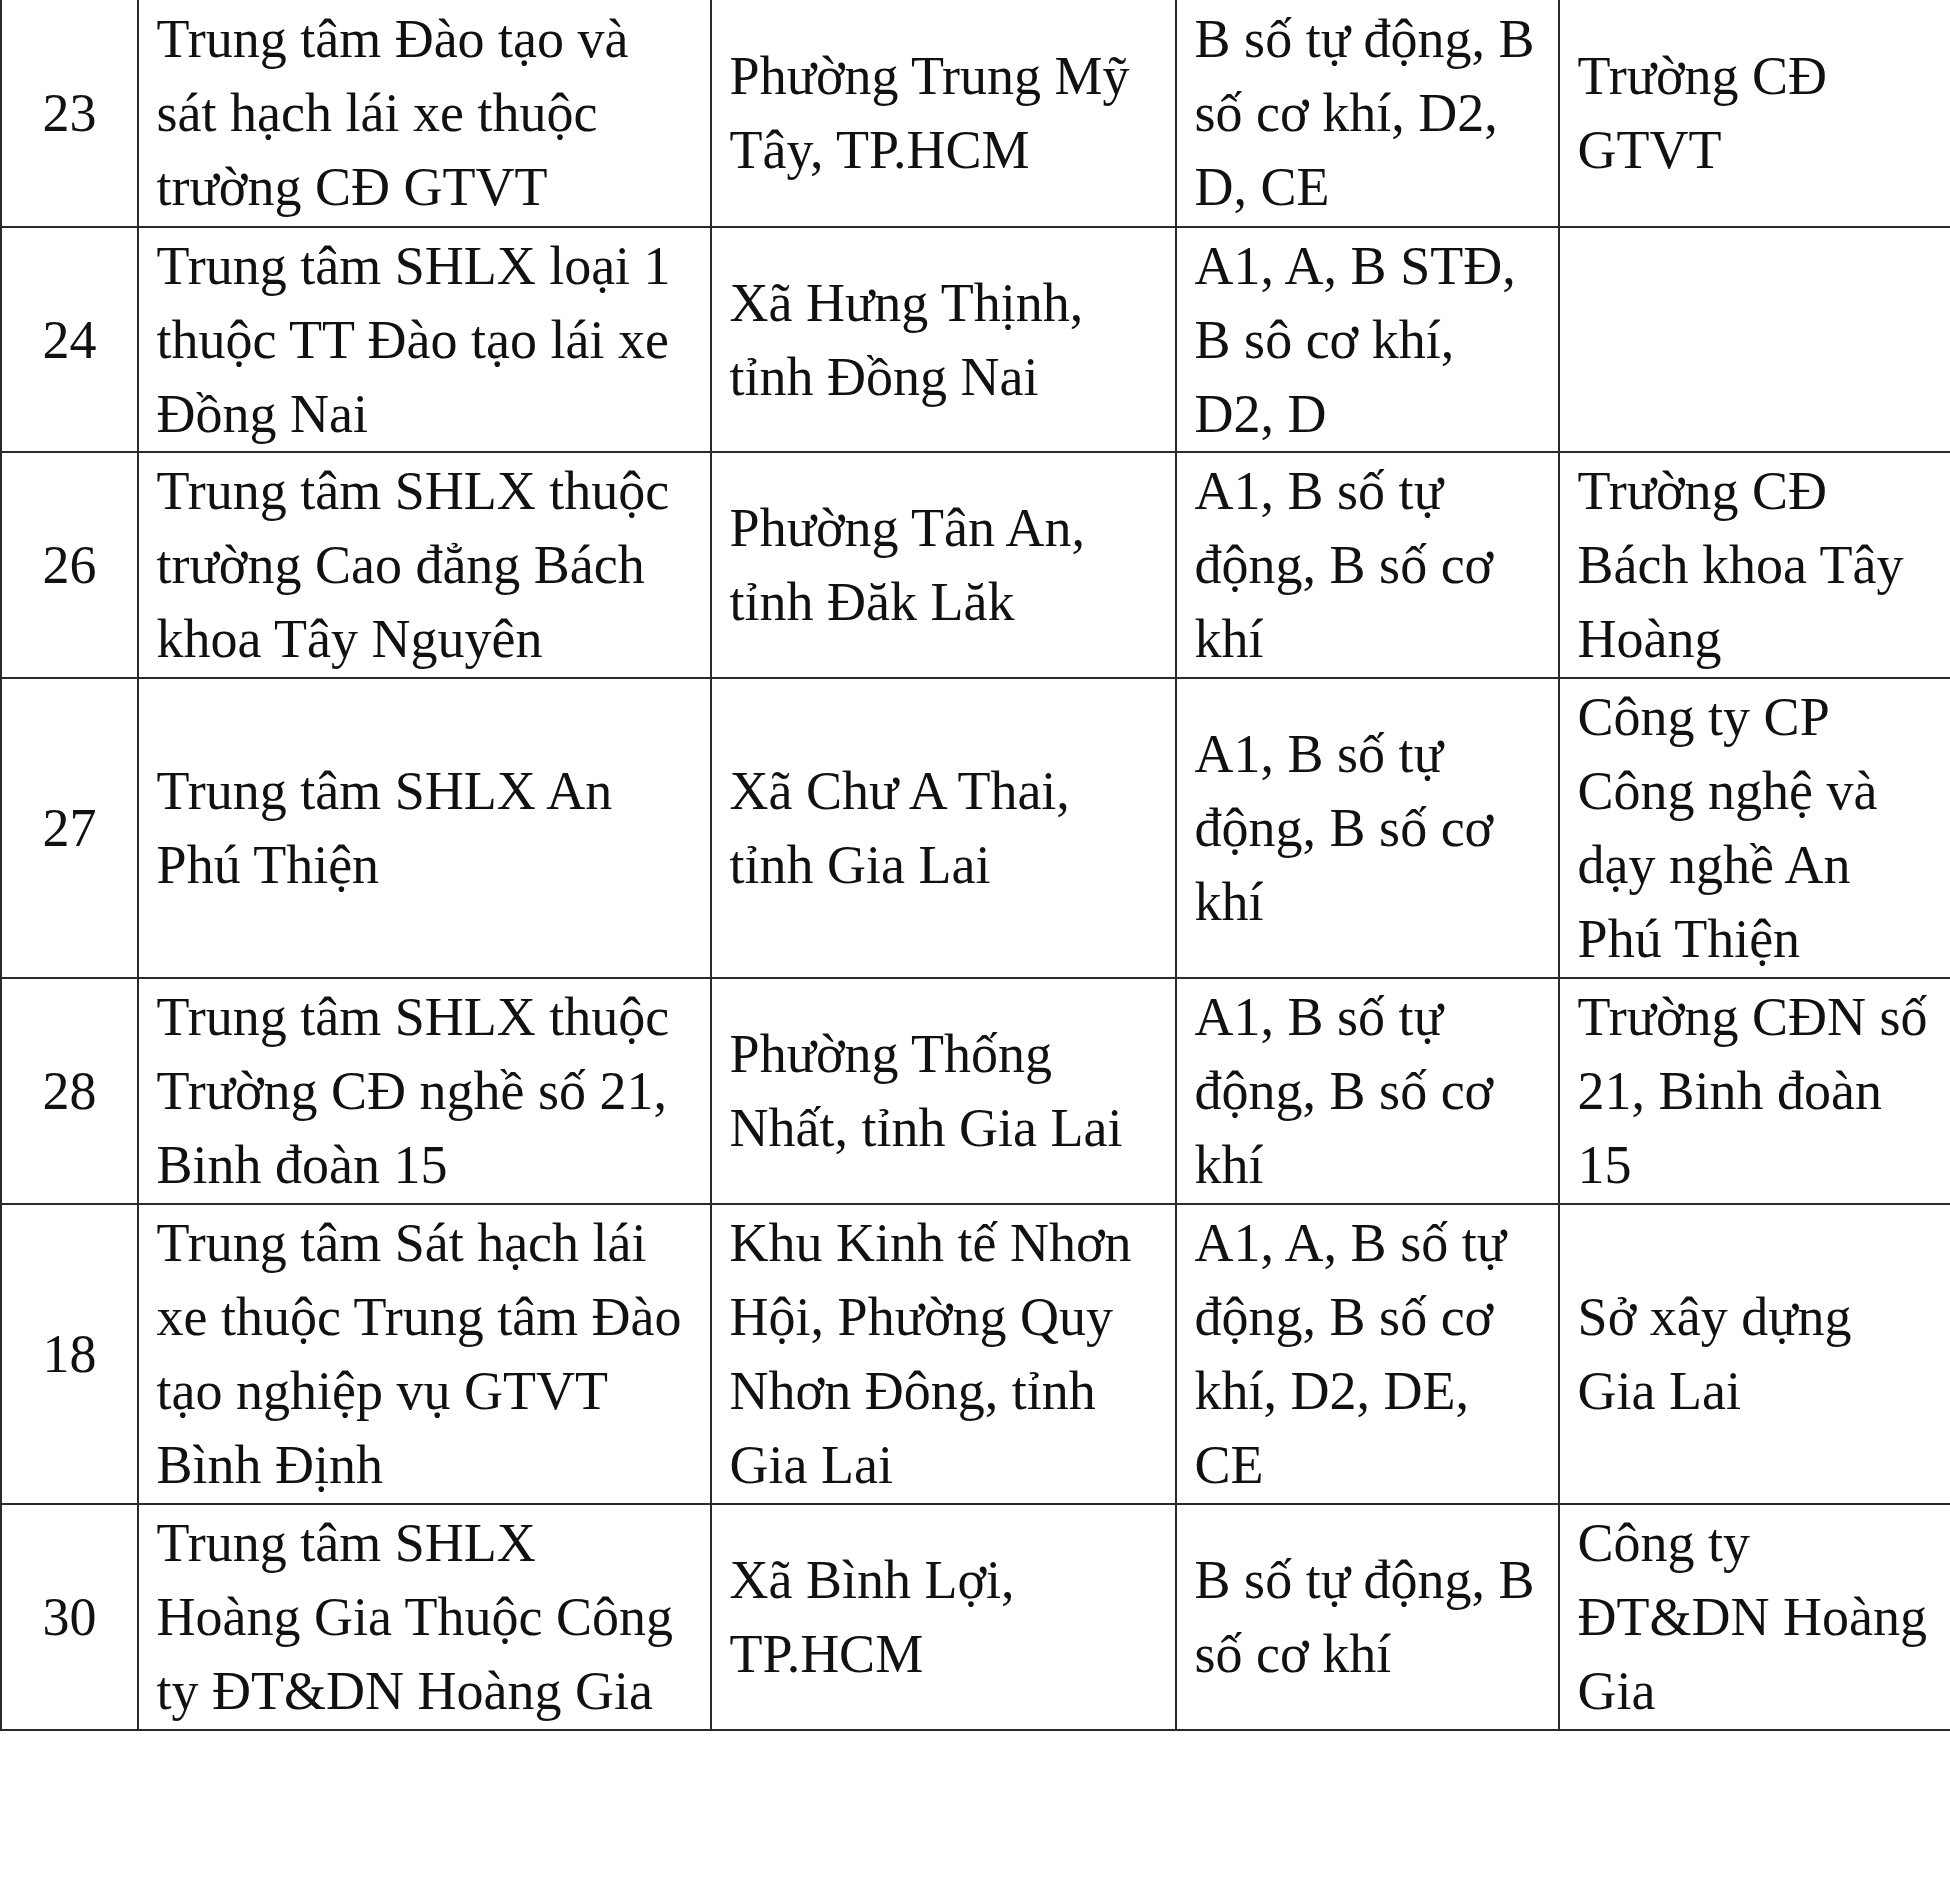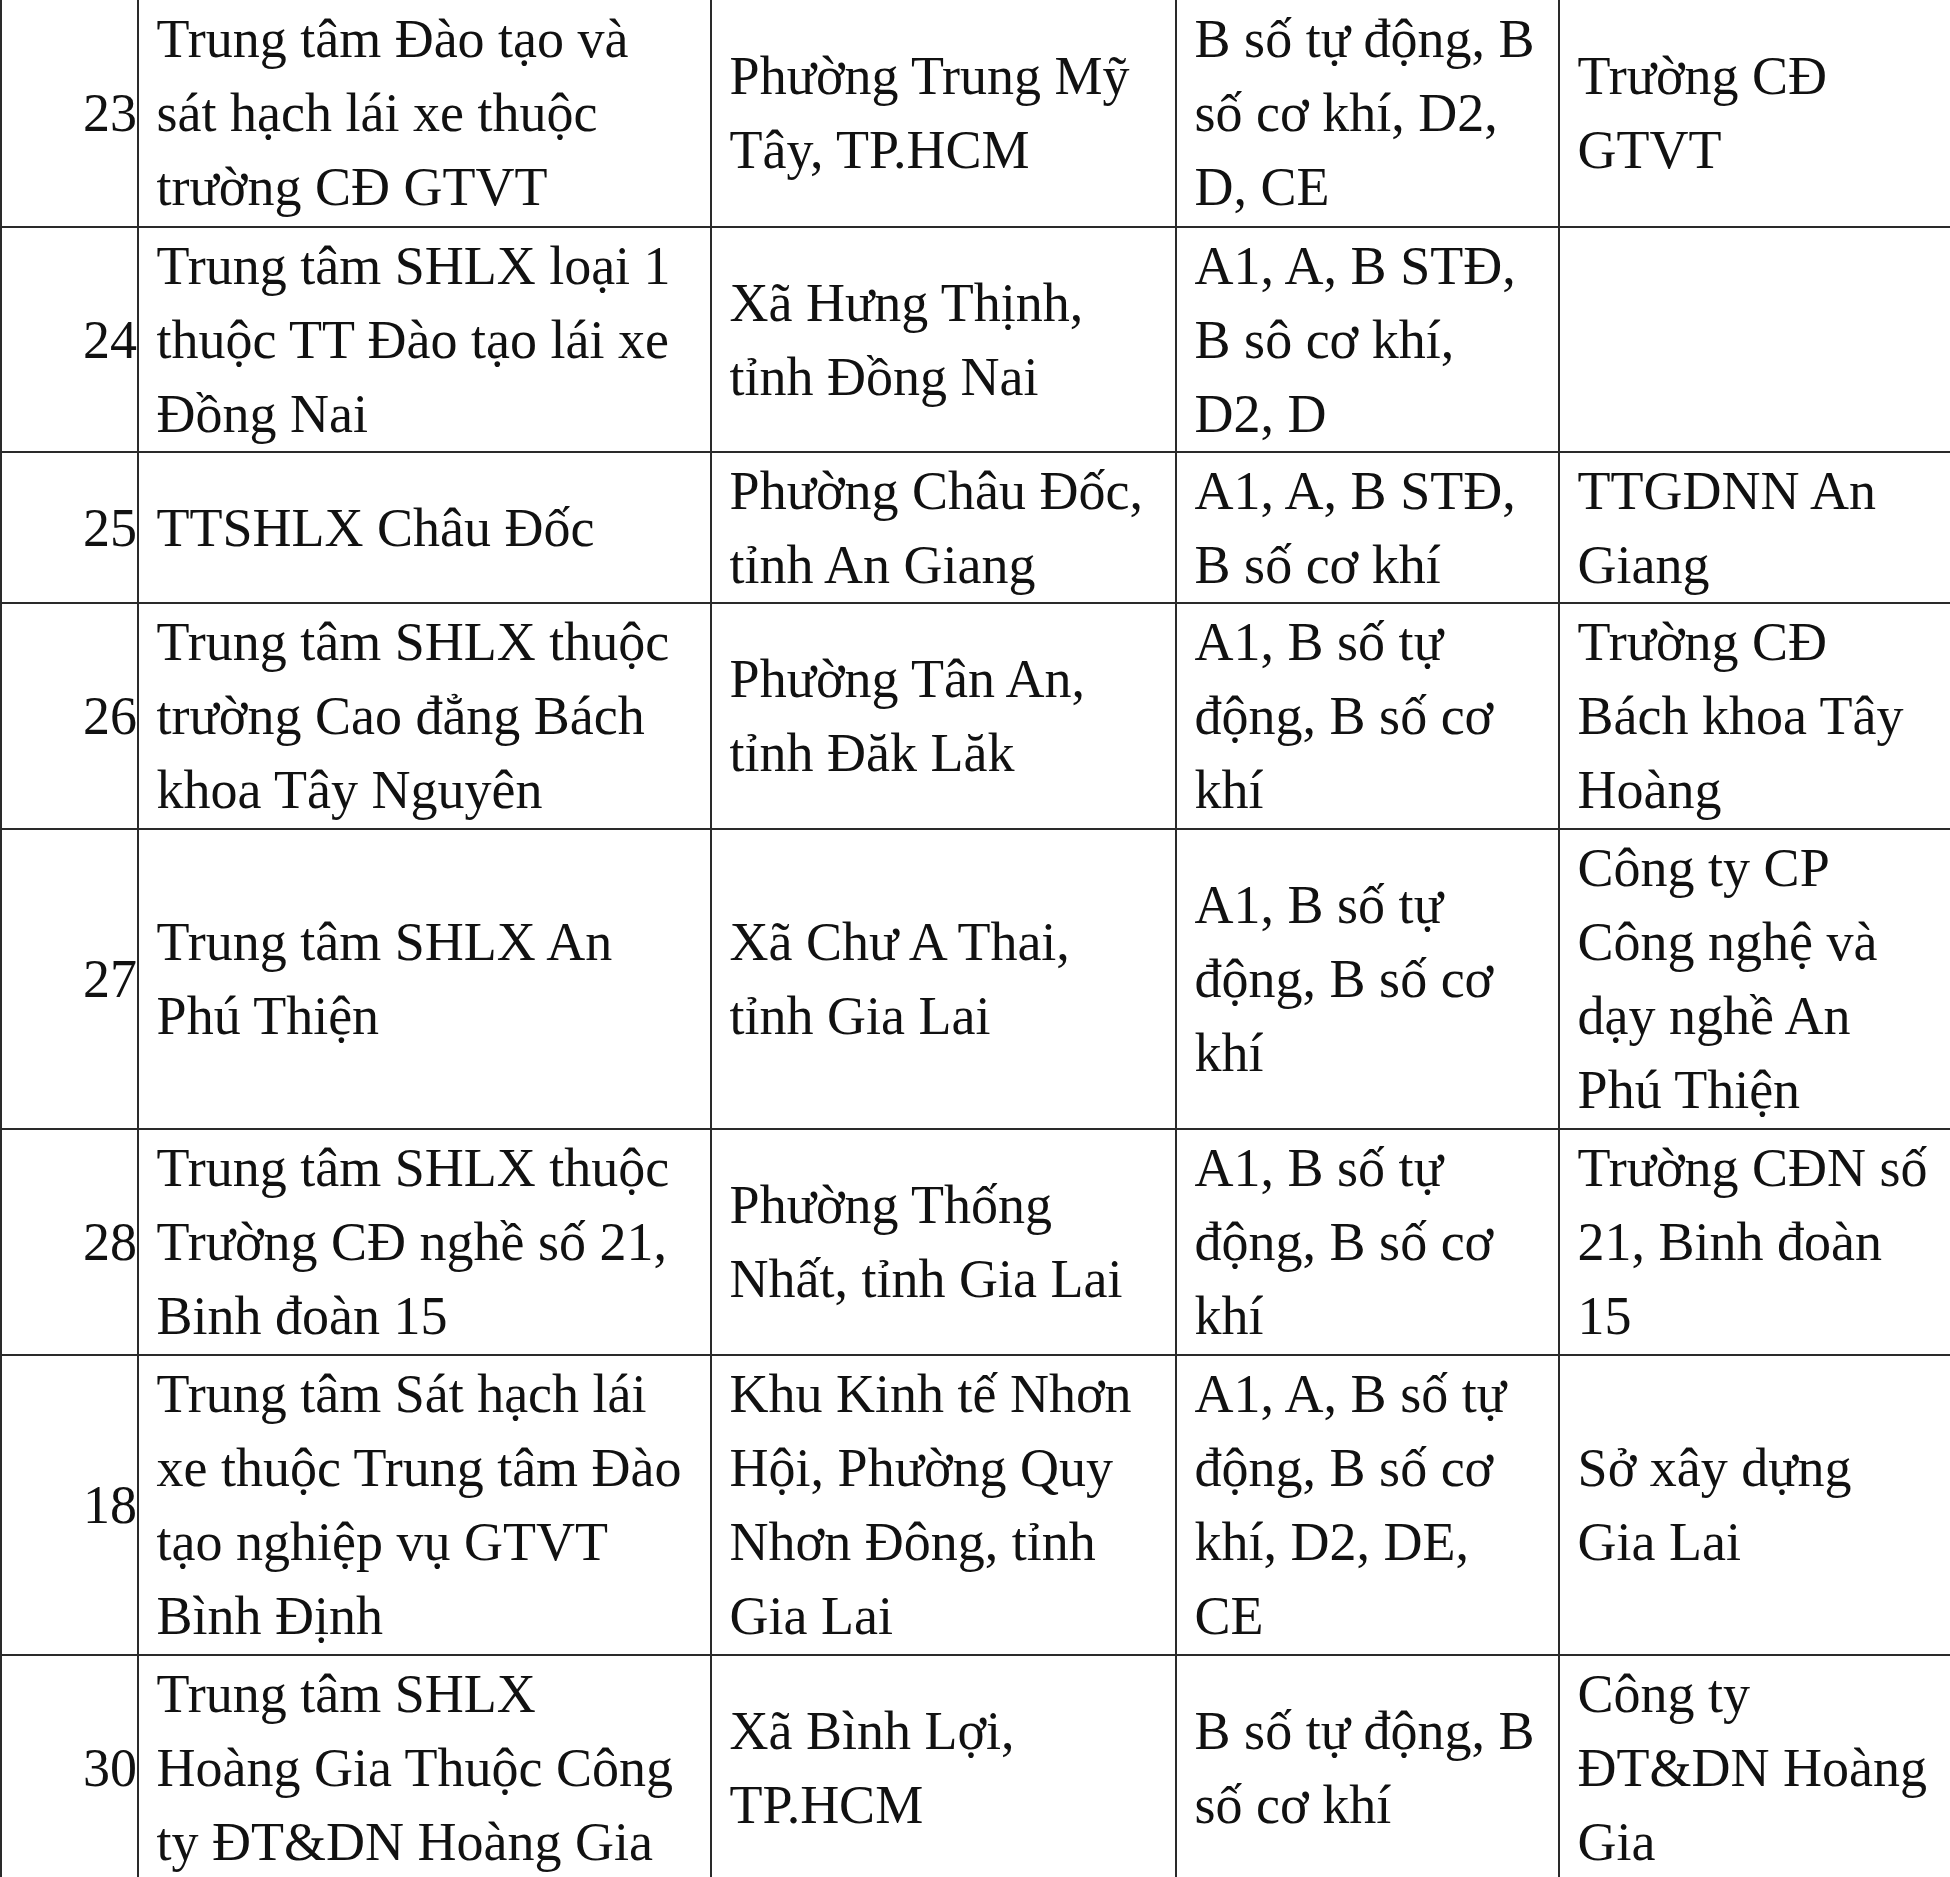--- a/index.html
+++ b/index.html
@@ -25,21 +25,21 @@
     }
     .doc-table td {
       border: 2.4px solid #2a2a2a;
       vertical-align: middle;
       padding: 0 17.6px 0 17.6px;
       font-size: 54px;
       line-height: 74px;
       overflow: hidden;
     }
     .doc-table td.col-stt {
-      text-align: right;
+      text-align: center;
       padding: 0;
     }
     .doc-table td.col-name { }
     .col-w-stt { width: 137px; }
     .col-w-name { width: 573px; }
     .col-w-addr { width: 465px; }
     .col-w-class { width: 383px; }
     .col-w-owner { width: 392px; }
     .doc-table tr.row-23 td { height: 226px; }
     .doc-table tr.row-24 td { height: 223px; }
@@ -88,37 +88,20 @@
           <span class="cell-text">Trung tâm SHLX loại 1 thuộc TT Đào tạo lái xe Đồng Nai</span>
         </td>
       <td class="col-addr">
           <span class="cell-text">Xã Hưng Thịnh, tỉnh Đồng Nai</span>
         </td>
       <td class="col-class">
           <span class="cell-text">A1, A, B STĐ, B sô cơ khí, D2, D</span>
         </td>
       <td class="col-owner">
           <span class="cell-text"></span>
-        </td>
-    </tr>
-    <tr class="row-25">
-      <td class="col-stt">
-          <span class="cell-text">25</span>
-        </td>
-      <td class="col-name">
-          <span class="cell-text">TTSHLX Châu Đốc</span>
-        </td>
-      <td class="col-addr">
-          <span class="cell-text">Phường Châu Đốc, tỉnh An Giang</span>
-        </td>
-      <td class="col-class">
-          <span class="cell-text">A1, A, B STĐ, B số cơ khí</span>
-        </td>
-      <td class="col-owner">
-          <span class="cell-text">TTGDNN An Giang</span>
         </td>
     </tr>
     <tr class="row-26">
       <td class="col-stt">
           <span class="cell-text">26</span>
         </td>
       <td class="col-name">
           <span class="cell-text">Trung tâm SHLX thuộc trường Cao đẳng Bách khoa Tây Nguyên</span>
         </td>
       <td class="col-addr">

